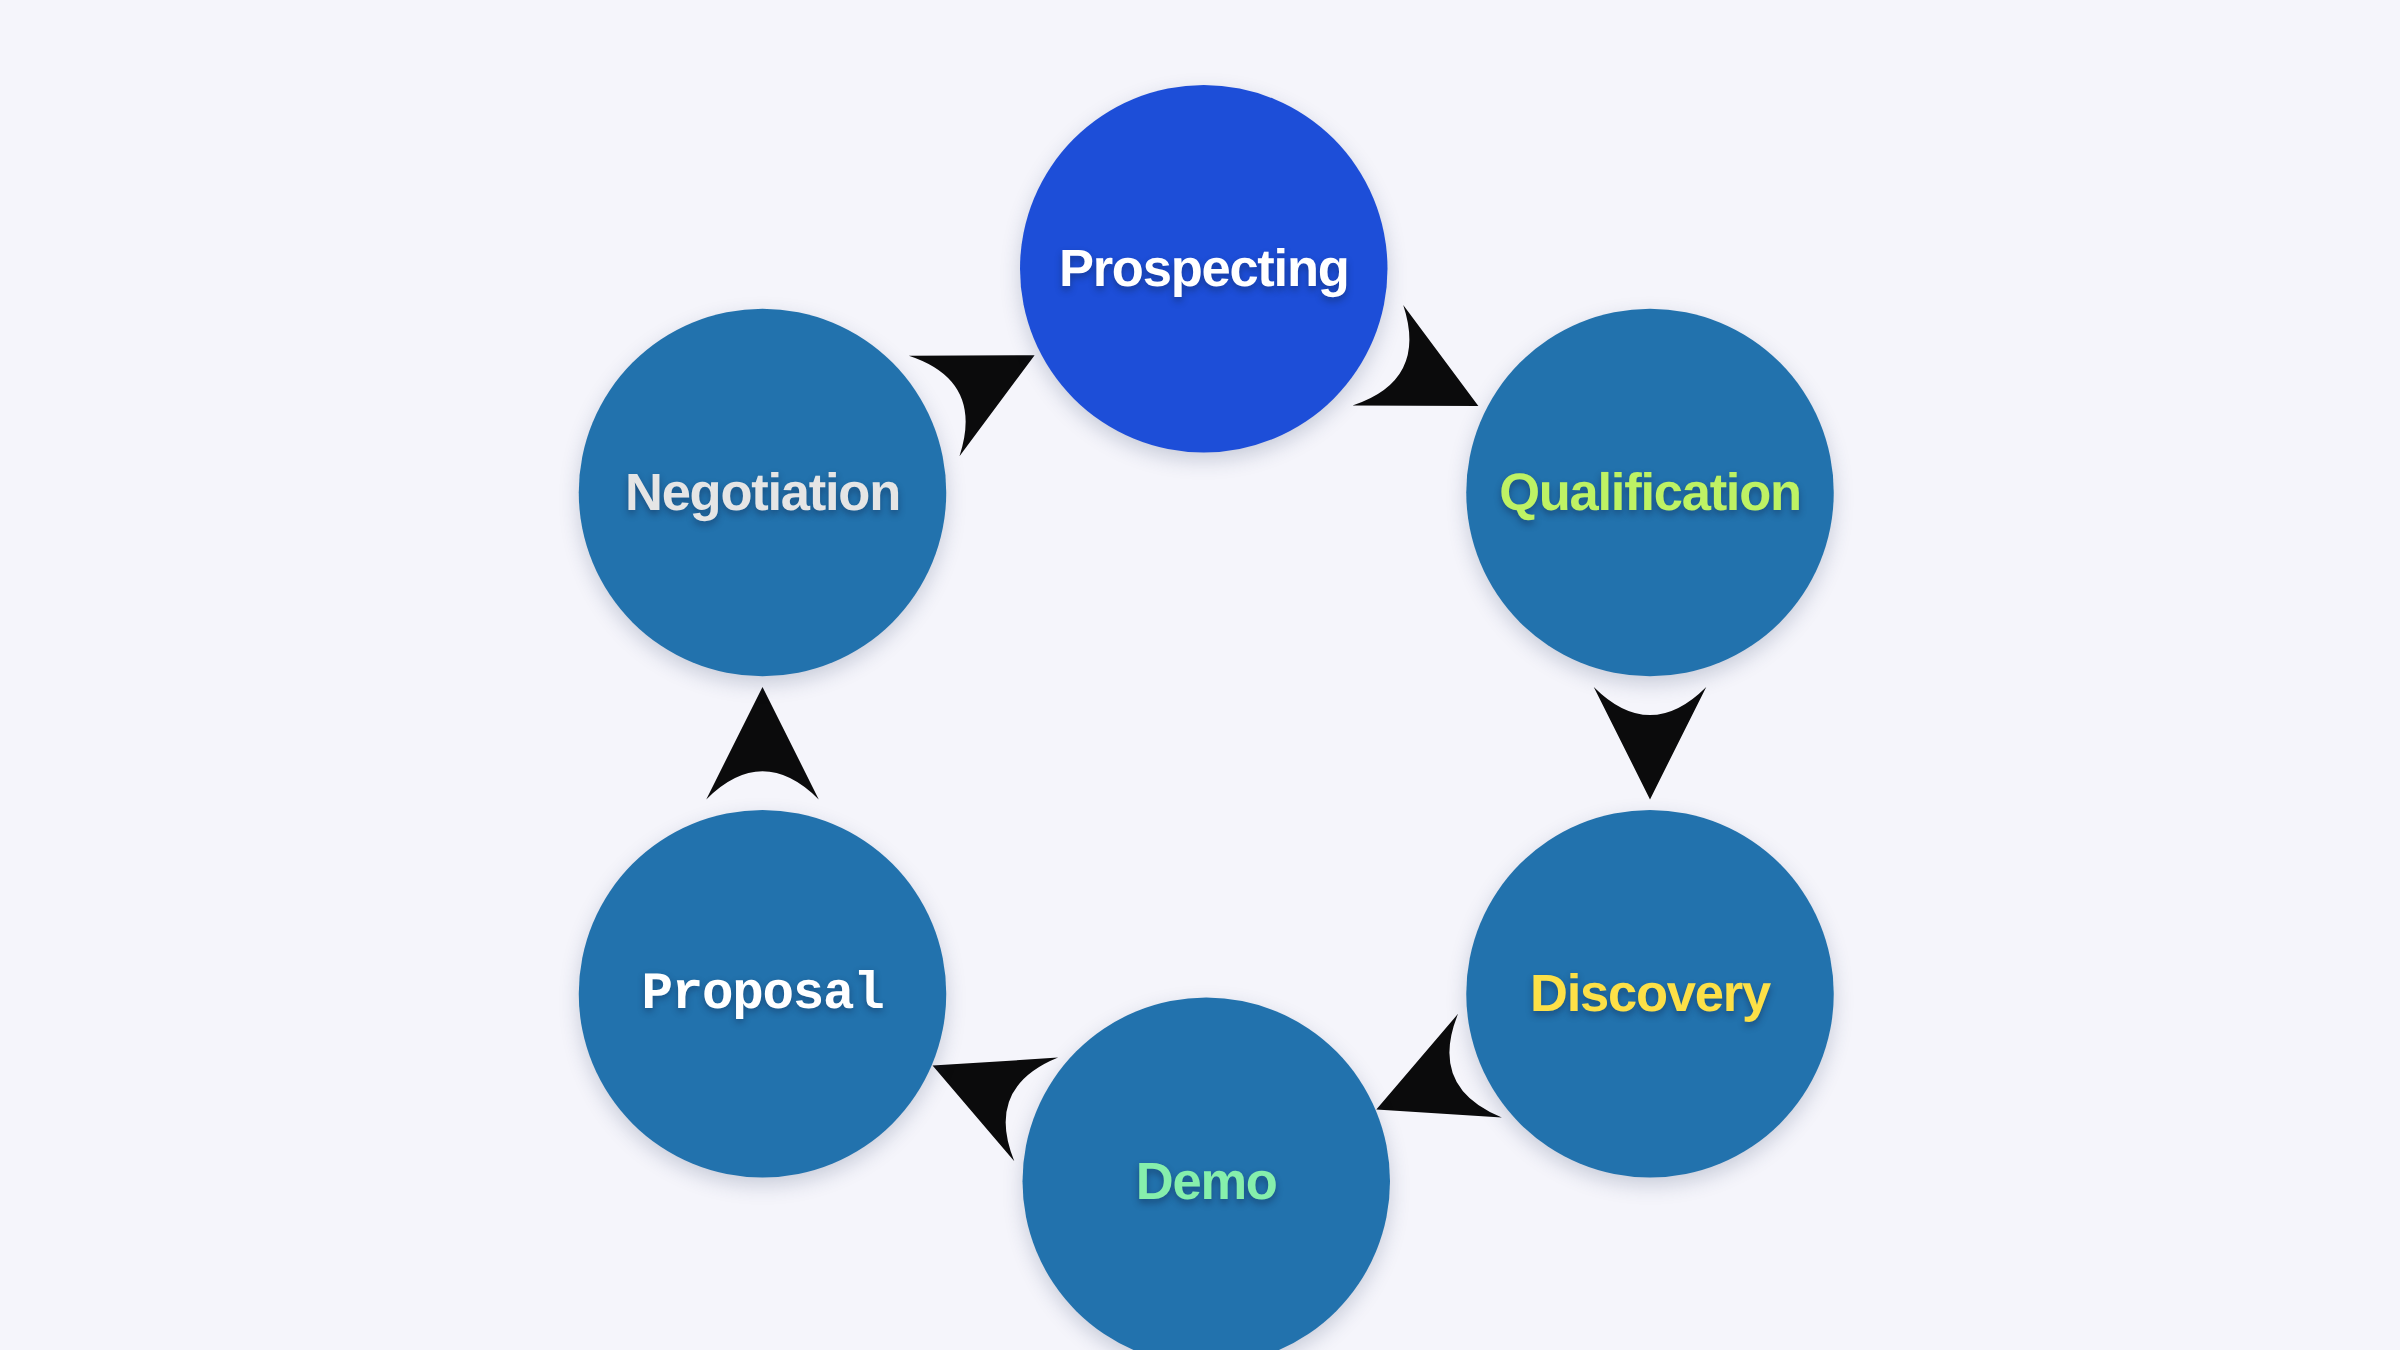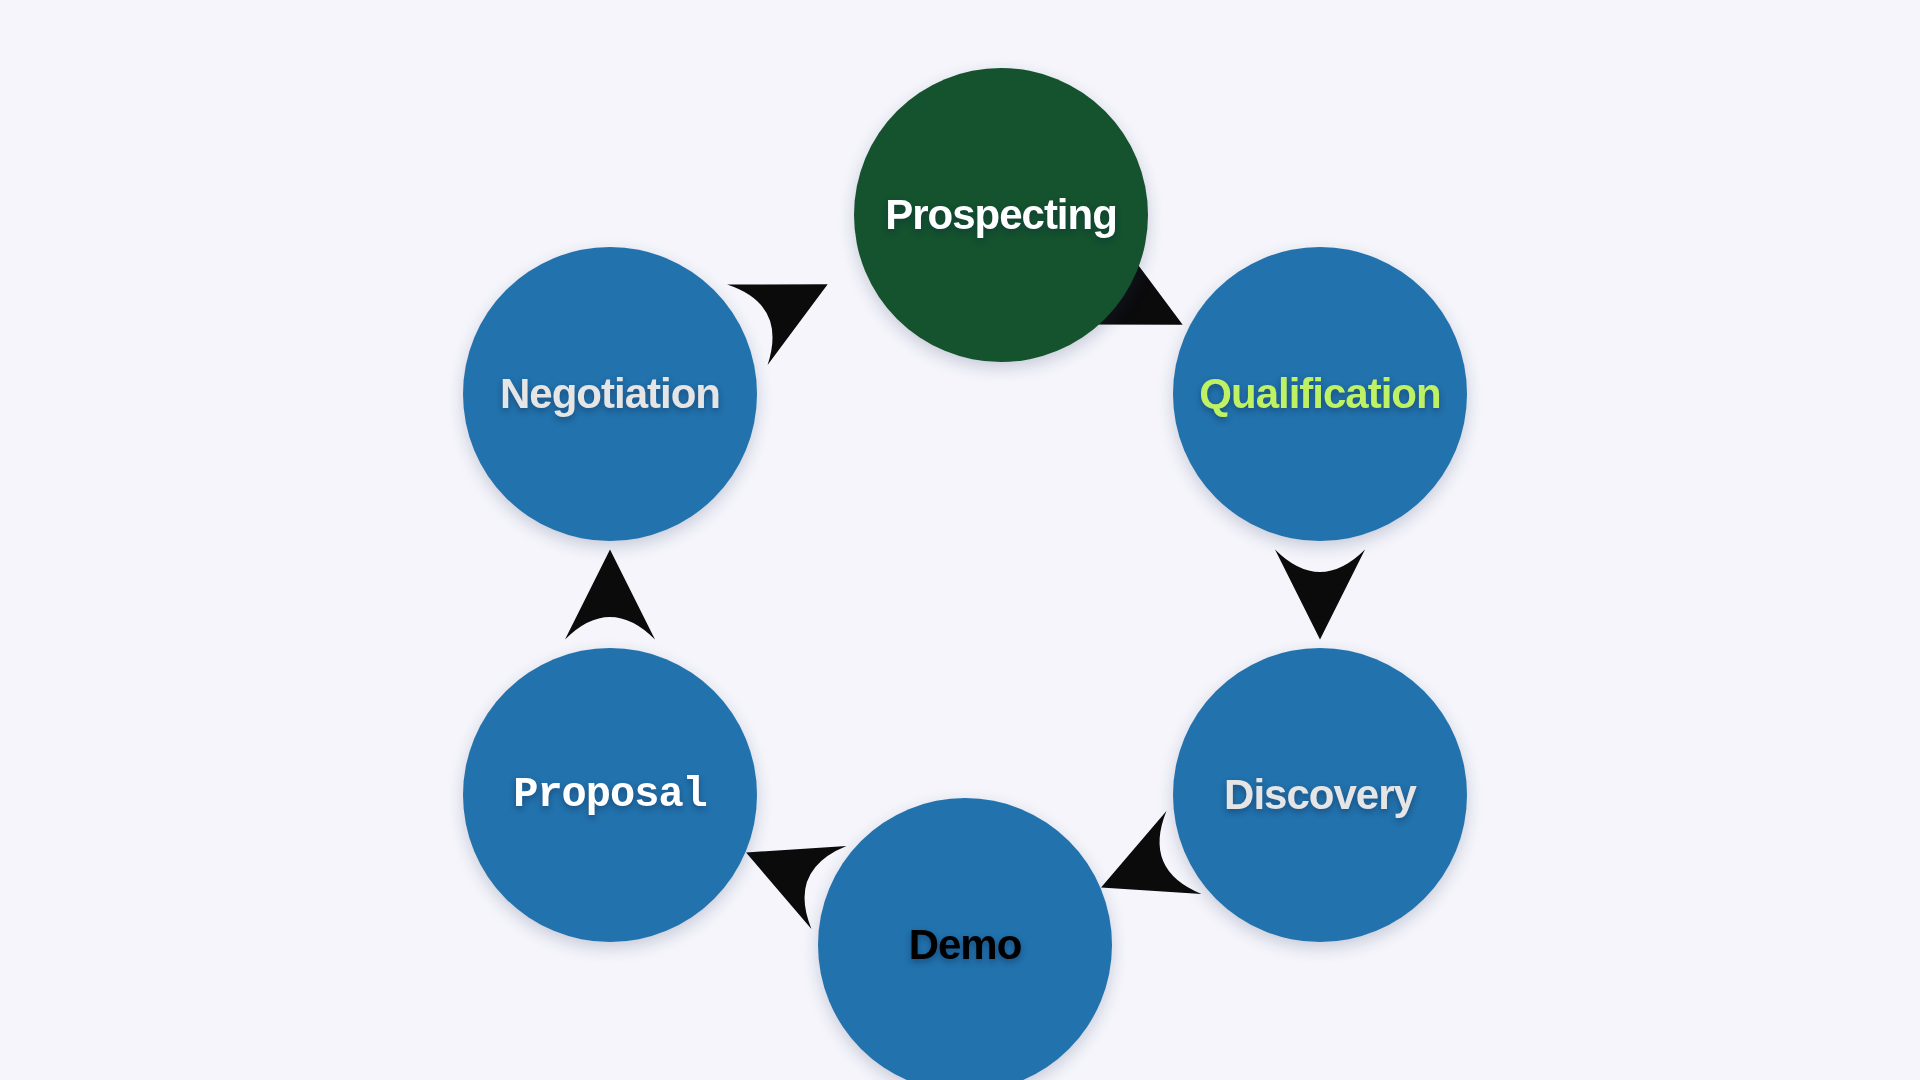--- a/index.html
+++ b/index.html
@@ -44,31 +44,31 @@
 <div class="stage" id="stage" style="background: rgb(245, 245, 251); width: 1920px; height: 1080px;">
   <svg id="arrow-layer" xmlns="http://www.w3.org/2000/svg" viewBox="0 0 1920 1080">
       <path d="M 45 0 L -45 -45 Q 0 0 -45 45 Z" transform="translate(1142.5 304.5) rotate(26.758399530364937)" fill="#0B0B0C"></path>
       <path d="M 45 0 L -45 -45 Q 0 0 -45 45 Z" transform="translate(1320 594.5) rotate(90)" fill="#0B0B0C"></path>
       <path d="M 45 0 L -45 -45 Q 0 0 -45 45 Z" transform="translate(1142.5 870) rotate(157.09423034158283)" fill="#0B0B0C"></path>
       <path d="M 45 0 L -45 -45 Q 0 0 -45 45 Z" transform="translate(787.5 870) rotate(-157.09423034158283)" fill="#0B0B0C"></path>
       <path d="M 45 0 L -45 -45 Q 0 0 -45 45 Z" transform="translate(610 594.5) rotate(-90)" fill="#0B0B0C"></path>
       <path d="M 45 0 L -45 -45 Q 0 0 -45 45 Z" transform="translate(787.5 304.5) rotate(-26.758399530364937)" fill="#0B0B0C"></path>
     </svg>
   <div id="node-layer">
-      <div class="node" style="left: 854px; top: 68px; width: 294px; height: 294px; background: #14532d;">
+      <div class="node" style="left: 816px; top: 68px; width: 294px; height: 294px; background: #1d4ed8;">
         <span class="node-label" style="color: rgb(255, 255, 255);">Prospecting</span>
       </div>
       <div class="node" style="left: 1173px; top: 247px; width: 294px; height: 294px; background: rgb(34, 114, 173);">
         <span class="node-label" style="color: #bef264;">Qualification</span>
       </div>
       <div class="node" style="left: 1173px; top: 648px; width: 294px; height: 294px; background: rgb(34, 114, 173);">
-        <span class="node-label" style="color: #e5e5e5;">Discovery</span>
+        <span class="node-label" style="color: #fde047;">Discovery</span>
       </div>
       <div class="node" style="left: 818px; top: 798px; width: 294px; height: 294px; background: rgb(34, 114, 173);">
-        <span class="node-label" style="color: #000000;">Demo</span>
+        <span class="node-label" style="color: #86efac;">Demo</span>
       </div>
       <div class="node" style="left: 463px; top: 648px; width: 294px; height: 294px; background: rgb(34, 114, 173);">
         <span class="node-label" style="color: rgb(255, 255, 255); font-family: Liberation Mono, monospace;">Proposal</span>
       </div>
       <div class="node" style="left: 463px; top: 247px; width: 294px; height: 294px; background: rgb(34, 114, 173);">
         <span class="node-label" style="color: #e5e5e5; text-align: right;">Negotiation</span>
       </div>
     </div>
 </div>
 

